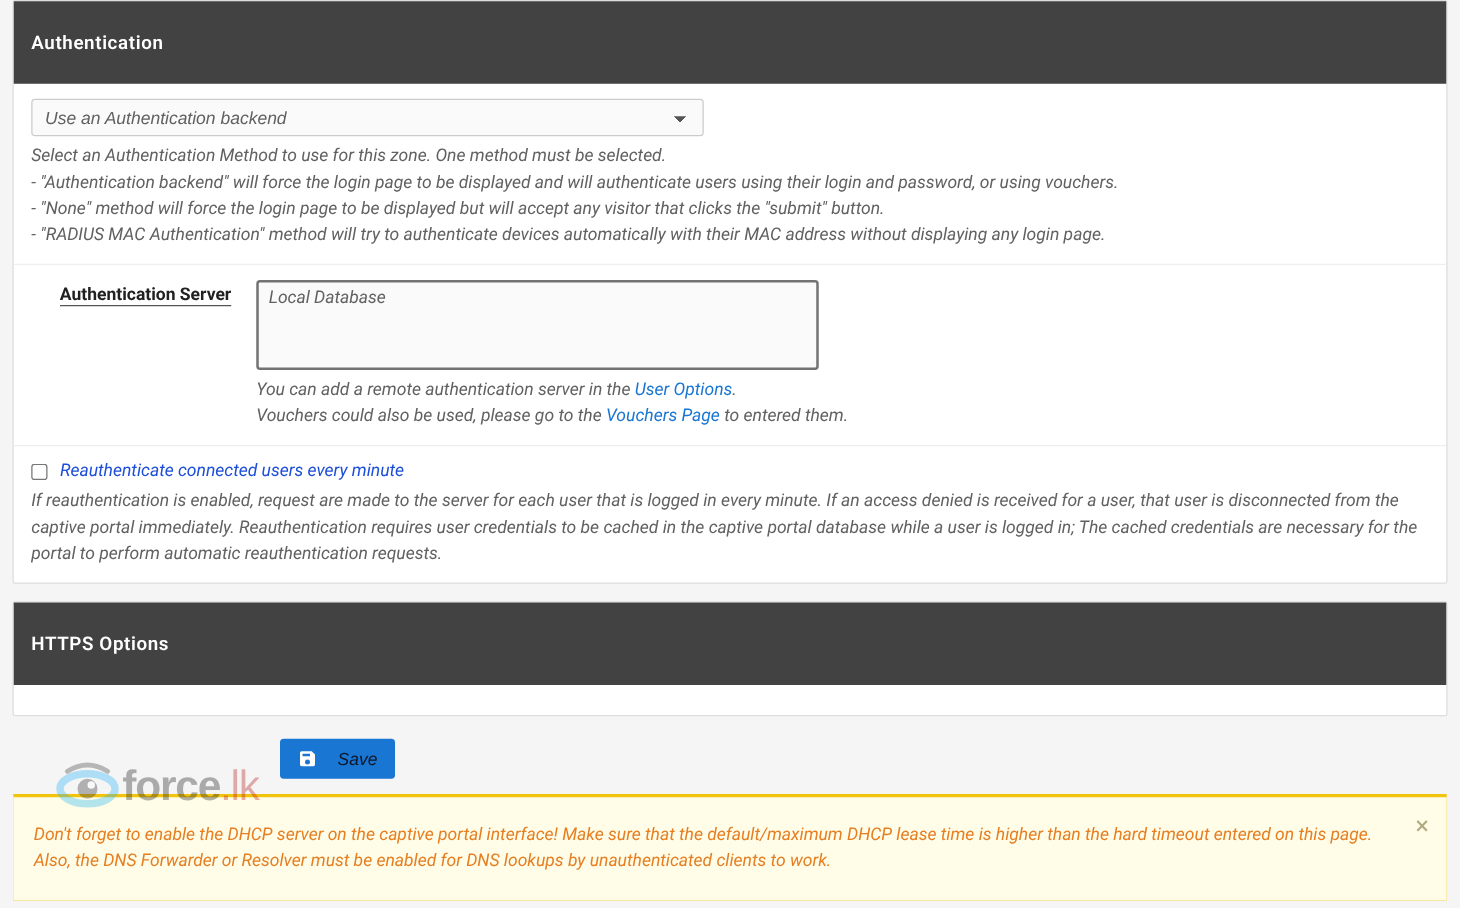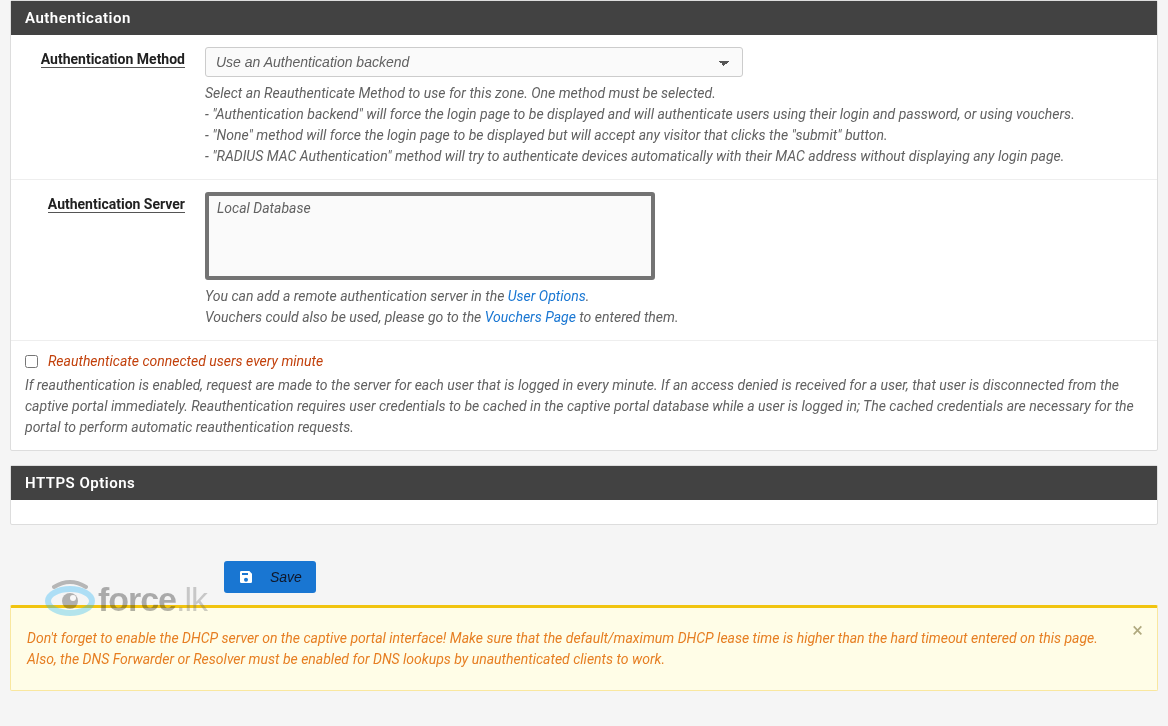--- a/index.html
+++ b/index.html
@@ -17,21 +17,21 @@
   }
   .panel {
     background: #fff;
     border: 1px solid #ddd;
     border-radius: 2px;
     margin-bottom: 14px;
   }
   .panel-header {
     background: #424242;
     color: #fff;
-    padding: 8px 14px;
+    padding: 24px 14px;
     font-weight: 600;
     letter-spacing: 0.5px;
     font-size: 15px;
   }
   .form-row {
     display: flex;
     padding: 12px 14px;
     border-bottom: 1px solid #eee;
   }
   .form-row:last-child { border-bottom: none; }
@@ -71,33 +71,33 @@
     -webkit-appearance: none;
     background-image:
       linear-gradient(45deg, transparent 50%, #555 50%),
       linear-gradient(135deg, #555 50%, transparent 50%);
     background-position: calc(100% - 18px) 13px, calc(100% - 13px) 13px;
     background-size: 5px 5px, 5px 5px;
     background-repeat: no-repeat;
   }
   .multi-select {
     width: 450px;
-    height: 88px;
-    border: 4px solid #737373;
+    height: 72px;
+    border: 2px solid #737373;
     border-radius: 3px;
     background: #fafafa;
     padding: 4px 8px;
     color: #616161;
     font-style: italic;
     overflow-y: scroll;
     font-size: 14px;
   }
   .checkbox-line { display: flex; align-items: center; gap: 10px; }
   .checkbox-line input { margin: 0; }
-  .checkbox-label { font-style: italic; color: #c2410c; }
+  .checkbox-label { font-style: italic; color: #1d4ed8; }
   .actions-row { padding: 12px 14px 12px 214px; }
   .btn-save {
     background: #1976d2;
     color: #0f172a;
     border: none;
     border-radius: 3px;
     padding: 8px 14px;
     font-size: 14px;
     font-style: italic;
     cursor: pointer;
@@ -140,40 +140,39 @@
     vertical-align: middle;
   }
   .watermark .txt {
     font-size: 34px;
     font-weight: 700;
     color: #222;
     letter-spacing: -1px;
     vertical-align: middle;
     margin-left: -4px;
   }
-  .watermark .lk { color: #737373; font-weight: 400; }
+  .watermark .lk { color: #b91c1c; font-weight: 400; }
   .wrapper { position: relative; }
 </style>
 </head>
 <body>
 
 <div class="wrapper">
 <div class="container">
 
   <div class="panel">
     <div class="panel-header">Authentication</div>
 
     <div class="form-row">
-      <div class="form-label"><span>Authentication Method</span></div>
       <div class="form-control">
         <select class="ui-select">
           <option>Use an Authentication backend</option>
         </select>
         <div class="help-text">
-          <div>Select an Reauthenticate Method to use for this zone. One method must be selected.</div>
+          <div>Select an Authentication Method to use for this zone. One method must be selected.</div>
           <div>- "Authentication backend" will force the login page to be displayed and will authenticate users using their login and password, or using vouchers.</div>
           <div>- "None" method will force the login page to be displayed but will accept any visitor that clicks the "submit" button.</div>
           <div>- "RADIUS MAC Authentication" method will try to authenticate devices automatically with their MAC address without displaying any login page.</div>
         </div>
       </div>
     </div>
 
     <div class="form-row">
       <div class="form-label"><span>Authentication Server</span></div>
       <div class="form-control">
@@ -191,21 +190,21 @@
       <div class="form-control">
         <label class="checkbox-line">
           <input type="checkbox" style="">
           <span class="checkbox-label">Reauthenticate connected users every minute</span>
         </label>
         <div class="help-text">If reauthentication is enabled, request are made to the server for each user that is logged in every minute. If an access denied is received for a user, that user is disconnected from the captive portal immediately. Reauthentication requires user credentials to be cached in the captive portal database while a user is logged in; The cached credentials are necessary for the portal to perform automatic reauthentication requests.</div>
       </div>
     </div>
   </div>
 
-  <div class="panel" style="margin-bottom:24px;">
+  <div class="panel" style="margin-bottom:6px;">
     <div class="panel-header">HTTPS Options</div>
 
     <div class="form-row">
     </div>
   </div>
 
   <div class="actions-row">
     <button class="btn-save">
       <svg width="16" height="16" viewBox="0 0 24 24">
             <path d="M17 3H5a2 2 0 0 0-2 2v14a2 2 0 0 0 2 2h14a2 2 0 0 0 2-2V7l-4-4zM12 19a3 3 0 1 1 0-6 3 3 0 0 1 0 6zm3-10H6V6h9v3z"></path>

